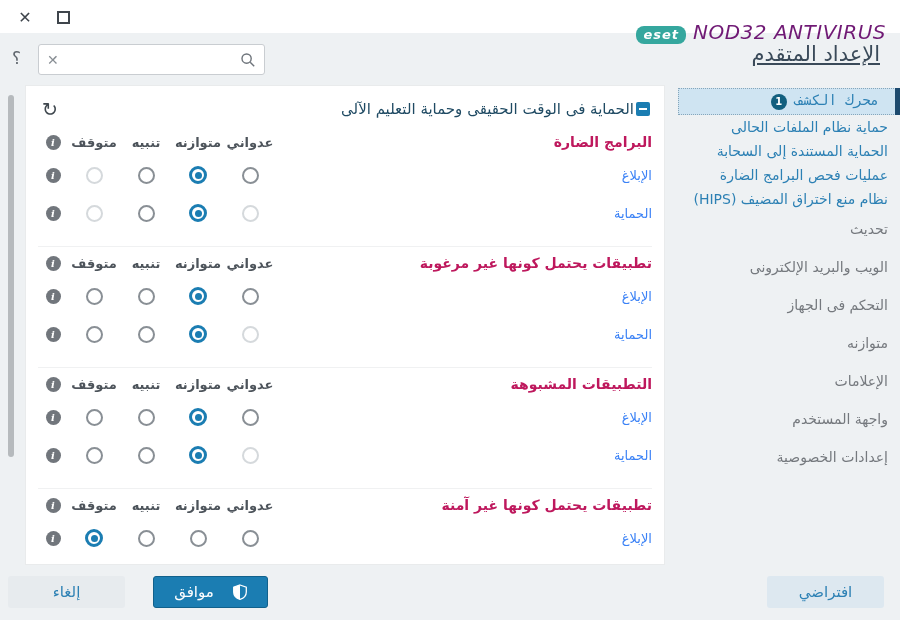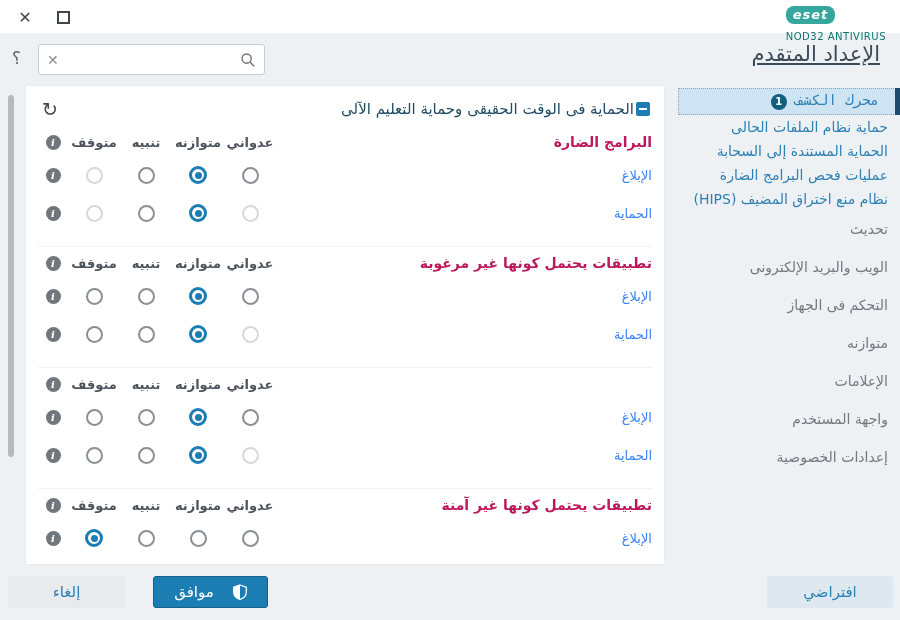--- a/index.html
+++ b/index.html
@@ -10,23 +10,23 @@
     position:relative;
     overflow:hidden;
     color:#444;
   }
   
   .titlebar { position:absolute; top:0; left:0; width:900px; height:33px; background:#ffffff; }
   .win-btn { position:absolute; top:6px; width:22px; height:22px; display:flex; align-items:center; justify-content:center; cursor:pointer; }
   .close-btn { left:14px; font-size:16px; color:#3f454c; }
   .max-btn { left:52px; }
   .max-glyph { width:13px; height:13px; border:2px solid #3f454c; }
-  .brand { position:absolute; right:14px; top:6px; display:flex; align-items:flex-start; gap:7px;flex-direction:column; }
+  .brand { position:absolute; right:14px; top:20px; display:flex; align-items:flex-end; gap:7px; }
   .eset-badge { background:#35a79e; color:#fff; font-weight:bold; font-style:italic; font-size:13px; padding:1px 7px 2px 7px; border-radius:8px; letter-spacing:1px; }
-  .product-name { color:#0f766e; font-size:10px; letter-spacing:0.5px; }
+  .product-name { color:#701a75; font-size:20px; letter-spacing:0.5px;font-style:italic; }
 
   
   .help-icon { position:absolute; left:12px; top:48px; font-size:17px; color:#5f666d; cursor:pointer; }
   .search-box { position:absolute; left:38px; top:44px; width:227px; height:31px; background:#fff; border:1px solid #c9cdd1; border-radius:3px; display:flex; align-items:center; }
   .search-clear { color:#888e94; font-size:14px; padding:0 8px; cursor:pointer; }
   .search-input { flex:1; border:none; outline:none; height:100%; font-size:13px; font-family:"DejaVu Sans",sans-serif; background:transparent; min-width:0; }
   .search-mag { padding:0 8px; display:flex; cursor:pointer; }
   .page-title { position:absolute; right:20px; top:42px; font-size:21px; color:#3a4a59; direction:rtl;text-decoration:underline; }
 
   
@@ -66,21 +66,21 @@
 
   .radio { position:relative; width:17px; height:17px; border:2px solid #898f95; border-radius:50%; background:#fff; cursor:pointer; }
   .radio.disabled { border-color:#d5d9dc; }
   .radio.selected { width:18px; height:18px; border:3px solid #1b7db2; }
   .radio.selected::after { content:""; position:absolute; left:50%; top:50%; width:7px; height:7px; margin:-3.5px 0 0 -3.5px; border-radius:50%; background:#1b7db2; }
 
   
   .btn { position:absolute; top:576px; height:32px; border-radius:3px; font-size:15px; display:flex; align-items:center; justify-content:center; cursor:pointer; direction:rtl; font-family:"DejaVu Sans",sans-serif; }
   .btn-ok { left:153px; width:115px; background:#1b7db2; border:1px solid #11618c; color:#fff; gap:19px; flex-direction:row-reverse; }
   .btn-cancel { left:8px; width:117px; background:#e7ebee; color:#2c80b4; }
-  .btn-default { left:767px; width:126px; background:#dde8f0; color:#2c80b4; }
+  .btn-default { left:767px; width:117px; background:#dde8f0; color:#2c80b4; }
 </style>
 </head>
 <body>
 
 <div class="titlebar">
   <div class="win-btn close-btn">✕</div>
   <div class="win-btn max-btn">
       <span class="max-glyph"></span>
     </div>
   <div class="brand">
@@ -254,20 +254,21 @@
         </span>
       <span class="cell">
           <span class="col-label">تنبيه</span>
         </span>
       <span class="cell">
           <span class="col-label">متوازنه</span>
         </span>
       <span class="cell">
           <span class="col-label">عدواني</span>
         </span>
+      <span class="cat-title">التطبيقات المشبوهة</span>
     </div>
     <div class="sec-row">
       <span class="cell-info">
           <span class="info-icon">i</span>
         </span>
       <span class="cell">
           <span class="radio normal"></span>
         </span>
       <span class="cell">
           <span class="radio normal"></span>

